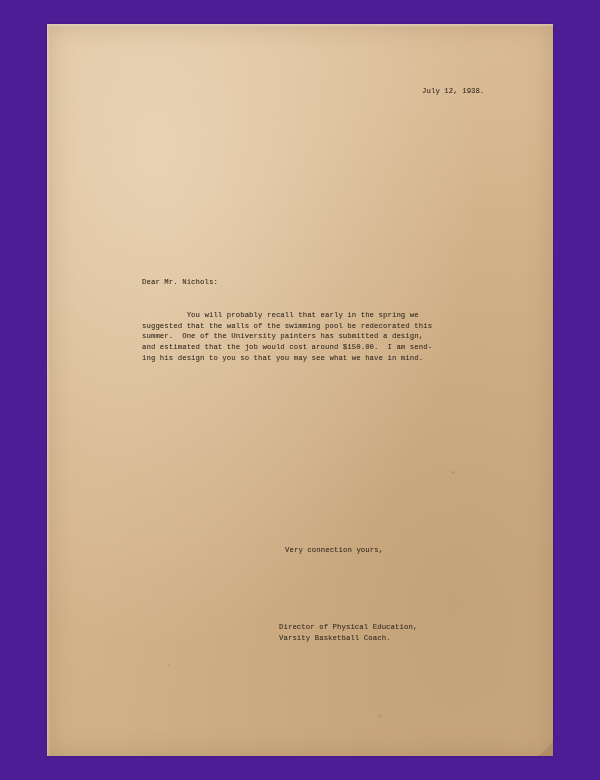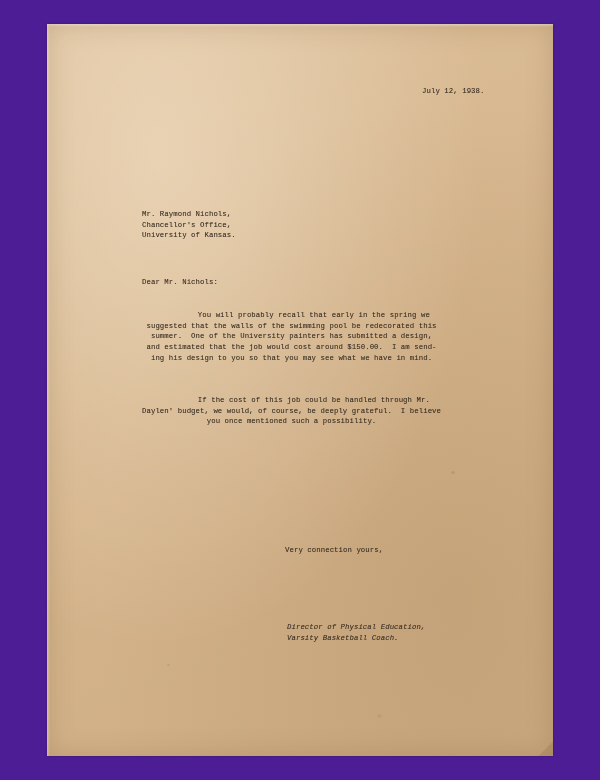--- a/index.html
+++ b/index.html
@@ -71,33 +71,31 @@
     left: 95px;
     top: 253px;
   }
   .body-block {
     left: 95px;
     top: 265px;
   }
   .body-block p {
     margin: 0 0 10.6px 0;
     white-space: pre;
-    text-align: center;
   }
   .body-block p:last-child {
     margin-bottom: 0;
   }
   .closing {
     left: 238px;
     top: 521px;
   }
   .signature-block {
-    left: 240px;
+    left: 232px;
     top: 598px;
-    font-style: italic;
   }
   .blot {
     position: absolute;
     border-radius: 50%;
     background: rgba(110,80,50,0.16);
     pointer-events: none;
   }
   .b1 { left: 404px; top: 447px; width: 4px; height: 3px; }
   .b2 { left: 120px; top: 640px; width: 3px; height: 2px; }
   .b3 { left: 330px; top: 690px; width: 5px; height: 4px; background: rgba(110,80,50,0.10); }
@@ -111,35 +109,29 @@
 </head>
 <body>
 
 <div class="scan-area">
   <div class="paper">
     <div class="edge-top"></div>
     <div class="edge-left"></div>
 
     <div class="typed date-line">July 12, 1938.</div>
 
-    <div class="typed address-block">Mr. Raymond Nichols,
-Chancellor's Office,
-University of Kansas.</div>
 
     <div class="typed salutation">Dear Mr. Nichols:</div>
 
     <div class="typed body-block">
       <p>          You will probably recall that early in the spring we
 suggested that the walls of the swimming pool be redecorated this
 summer.  One of the University painters has submitted a design,
 and estimated that the job would cost around $150.00.  I am send-
 ing his design to you so that you may see what we have in mind.</p>
-      <p>          If the cost of this job could be handled through Mr.
-Daylen' budget, we would, of course, be deeply grateful.  I believe
-you once mentioned such a possibility.</p>
     </div>
 
     <div class="typed closing">Very connection yours,</div>
 
     <div class="typed signature-block">Director of Physical Education,
 Varsity Basketball Coach.</div>
 
     <div class="blot b1"></div>
     <div class="blot b2"></div>
     <div class="blot b3"></div>

